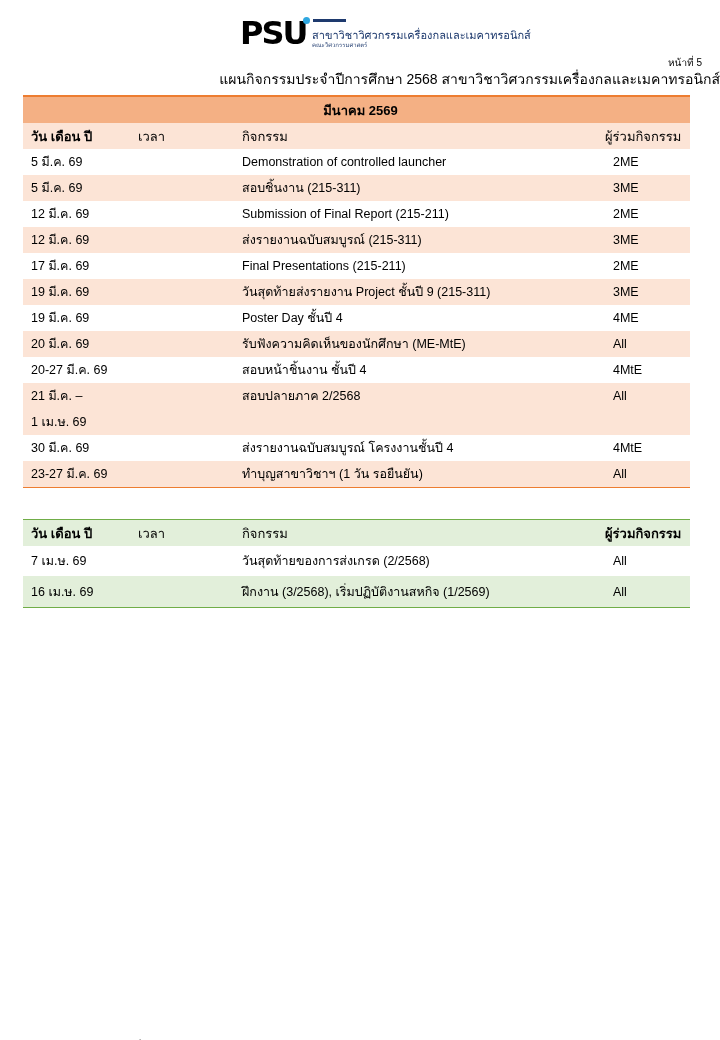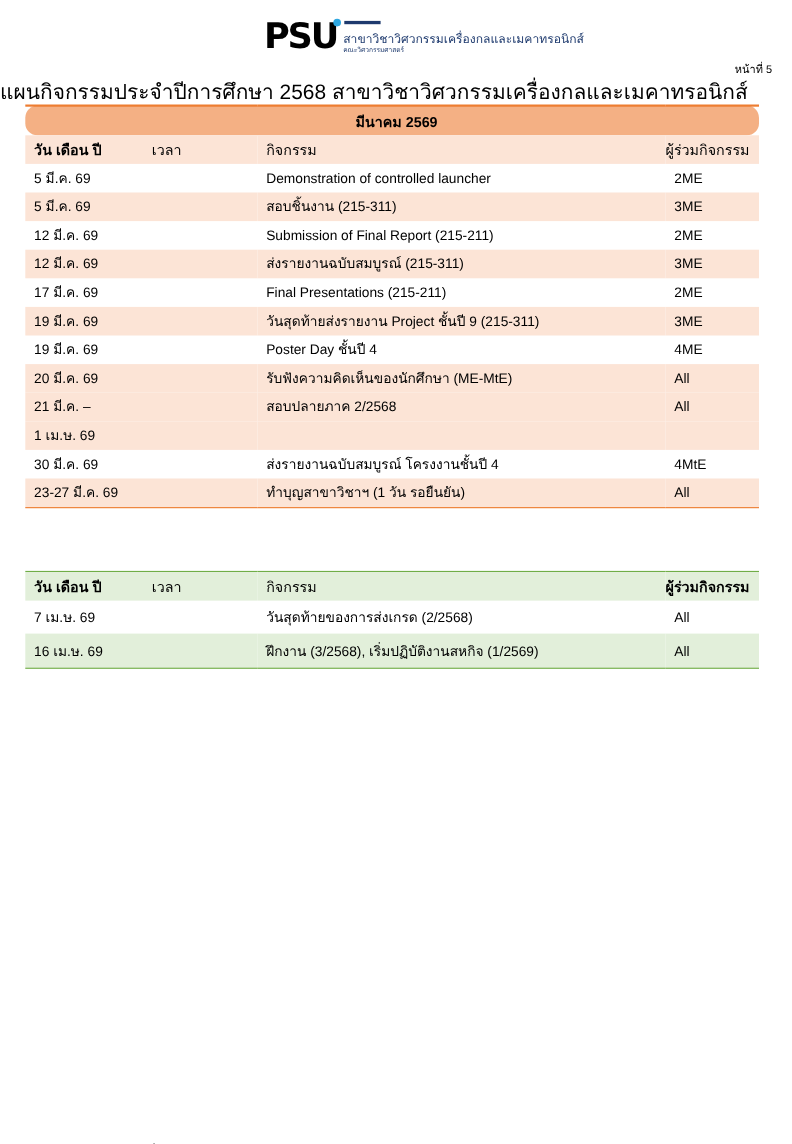--- a/index.html
+++ b/index.html
@@ -6,24 +6,24 @@
     body { width:720px; height:1040px; position:relative; overflow:hidden;
            font-family:"Liberation Sans", "DejaVu Sans", sans-serif; color:#000; }
     .logo { position:absolute; left:240px; top:14px; width:245px; height:38px; }
     .logo-mark { position:absolute; left:0; top:0; font-family:"DejaVu Sans", sans-serif;
                  font-weight:bold; font-size:32px; color:#000000; letter-spacing:-2px; line-height:38px; }
     .logo-dot { position:absolute; left:63px; top:3px; width:7px; height:7px; border-radius:50%; background:#2ea7e0; }
     .logo-bar { position:absolute; left:73px; top:5px; width:33px; height:3px; background:#1e3a6e; }
     .logo-name { position:absolute; left:72px; top:12px; font-size:11px; font-weight:normal; color:#1e3a6e; white-space:nowrap; }
     .logo-sub { position:absolute; left:72px; top:26px; font-size:6px; color:#1e3a6e; white-space:nowrap; }
     .page-no { position:absolute; right:18px; top:16px; font-size:10px;margin-top:39px; }
-    .doc-title { position:absolute; left:0; width:720px; top:68px; text-align:left; font-size:19px; }
+    .doc-title { position:absolute; left:0; width:720px; top:68px; text-align:right; font-size:14px; }
     table.sched { position:absolute; left:23px; width:667px; border-collapse:collapse; font-size:12.5px; }
     table.sched td { padding:0 0 0 8px; height:26px; vertical-align:middle; }
-    .month-row td { text-align:center; font-weight:bold; font-size:13px; height:30px; padding:0;border-radius:11px; }
+    .month-row td { text-align:center; font-weight:bold; font-size:13px; height:30px; padding:0; }
     .head-row td { font-size:13px; height:30px; padding-left:4px; }
     .head-row td.c-date { font-weight:bold; }
     .head-row td.c-who { padding-left:0; }
     .c-date { width:99px; }
     .c-time { width:96px; }
     .c-act { width:363px; }
     .c-who { width:auto; }
     td.c-act { padding-left:6px; }
     td.c-who { padding-left:0px; }
     
@@ -104,20 +104,26 @@
     <td class="c-time"></td>
     <td class="c-act">Poster Day ชั้นปี 4</td>
     <td class="c-who">4ME</td>
   </tr>
   <tr class="band">
     <td class="c-date">20 มี.ค. 69</td>
     <td class="c-time"></td>
     <td class="c-act">รับฟังความคิดเห็นของนักศึกษา (ME-MtE)</td>
     <td class="c-who">All</td>
   </tr>
+  <tr>
+    <td class="c-date">20-27 มี.ค. 69</td>
+    <td class="c-time"></td>
+    <td class="c-act">สอบหน้าชิ้นงาน ชั้นปี 4</td>
+    <td class="c-who">4MtE</td>
+  </tr>
   <tr class="band">
     <td class="c-date">21 มี.ค. –</td>
     <td class="c-time"></td>
     <td class="c-act">สอบปลายภาค 2/2568</td>
     <td class="c-who">All</td>
   </tr>
   <tr class="band">
     <td class="c-date">1 เม.ษ. 69</td>
     <td class="c-time"></td>
     <td class="c-act"></td>

